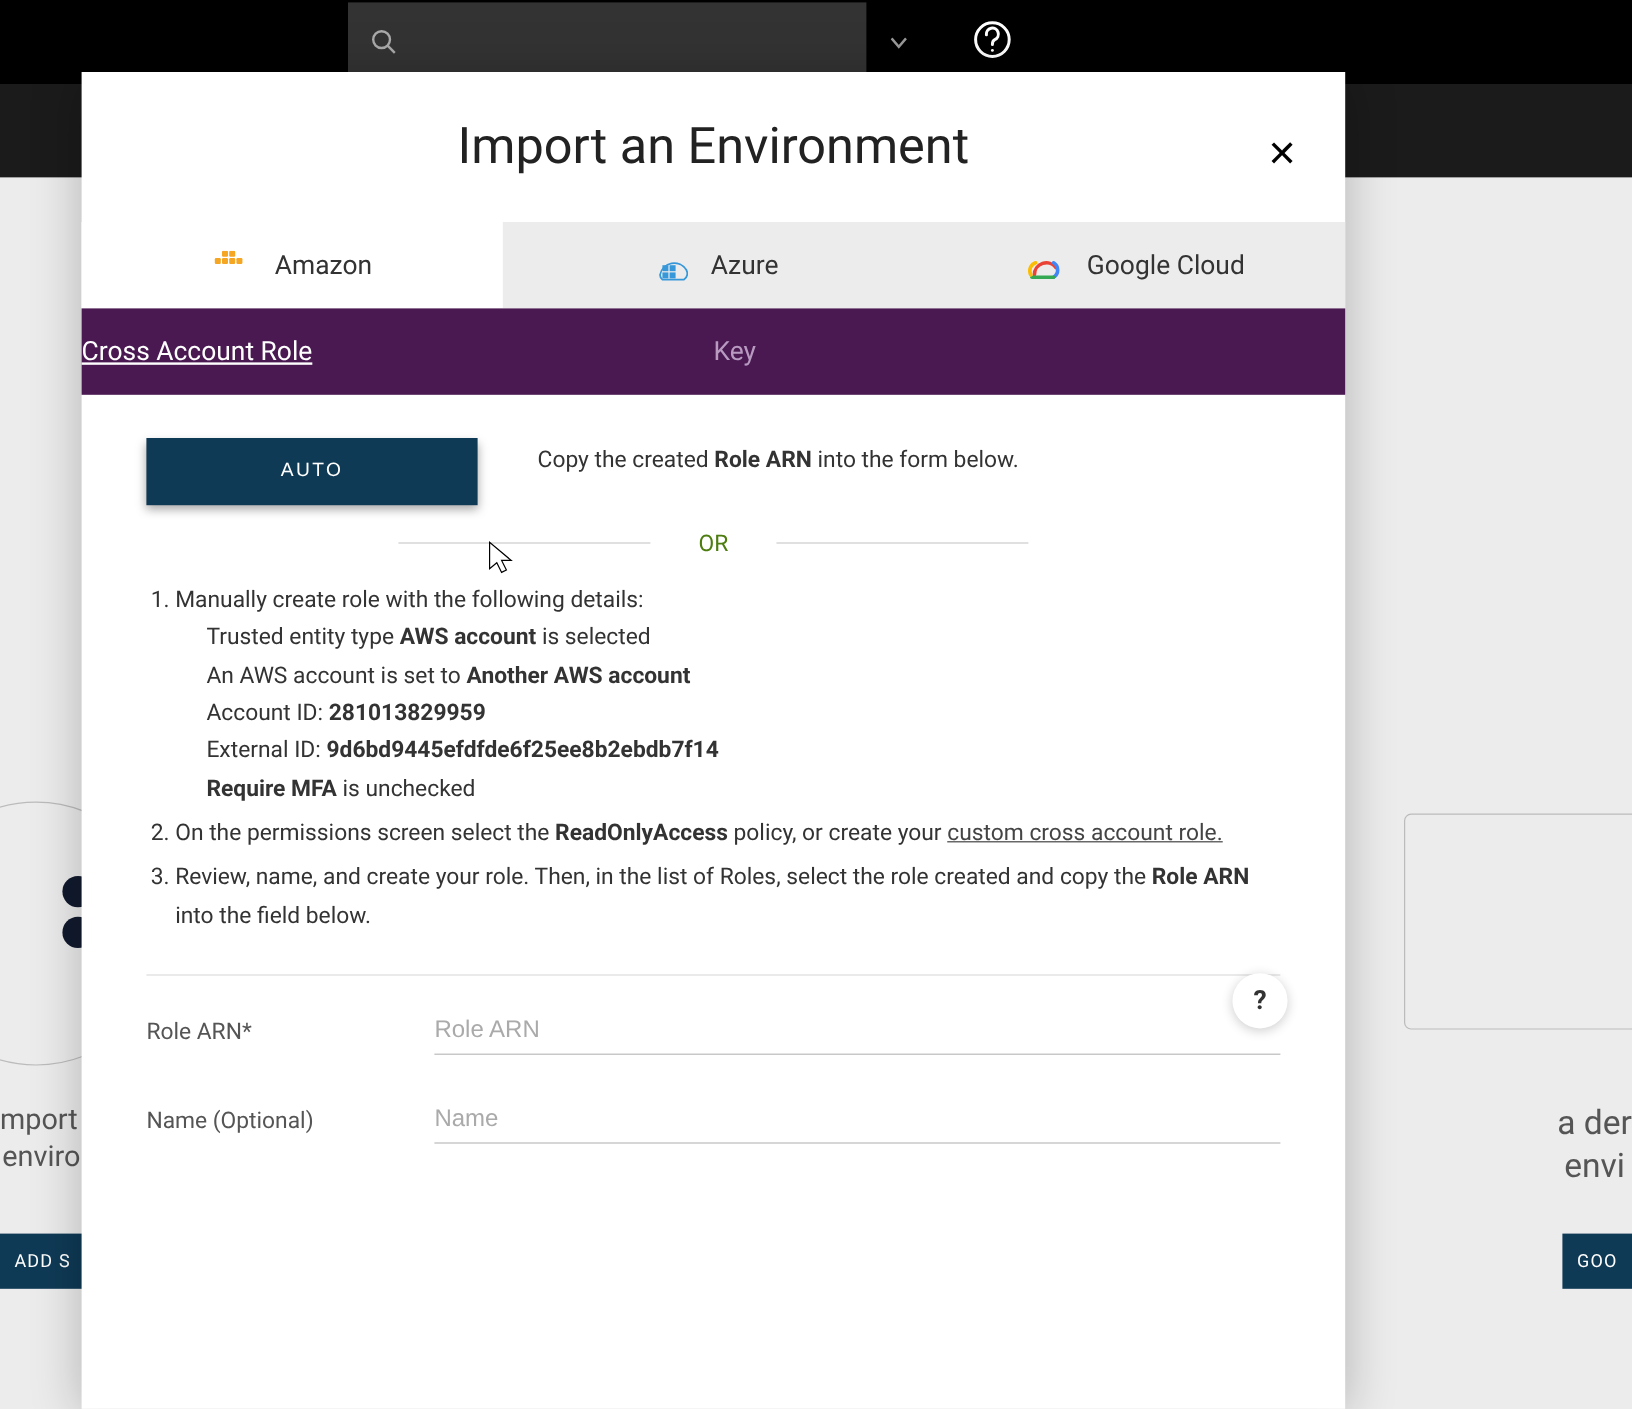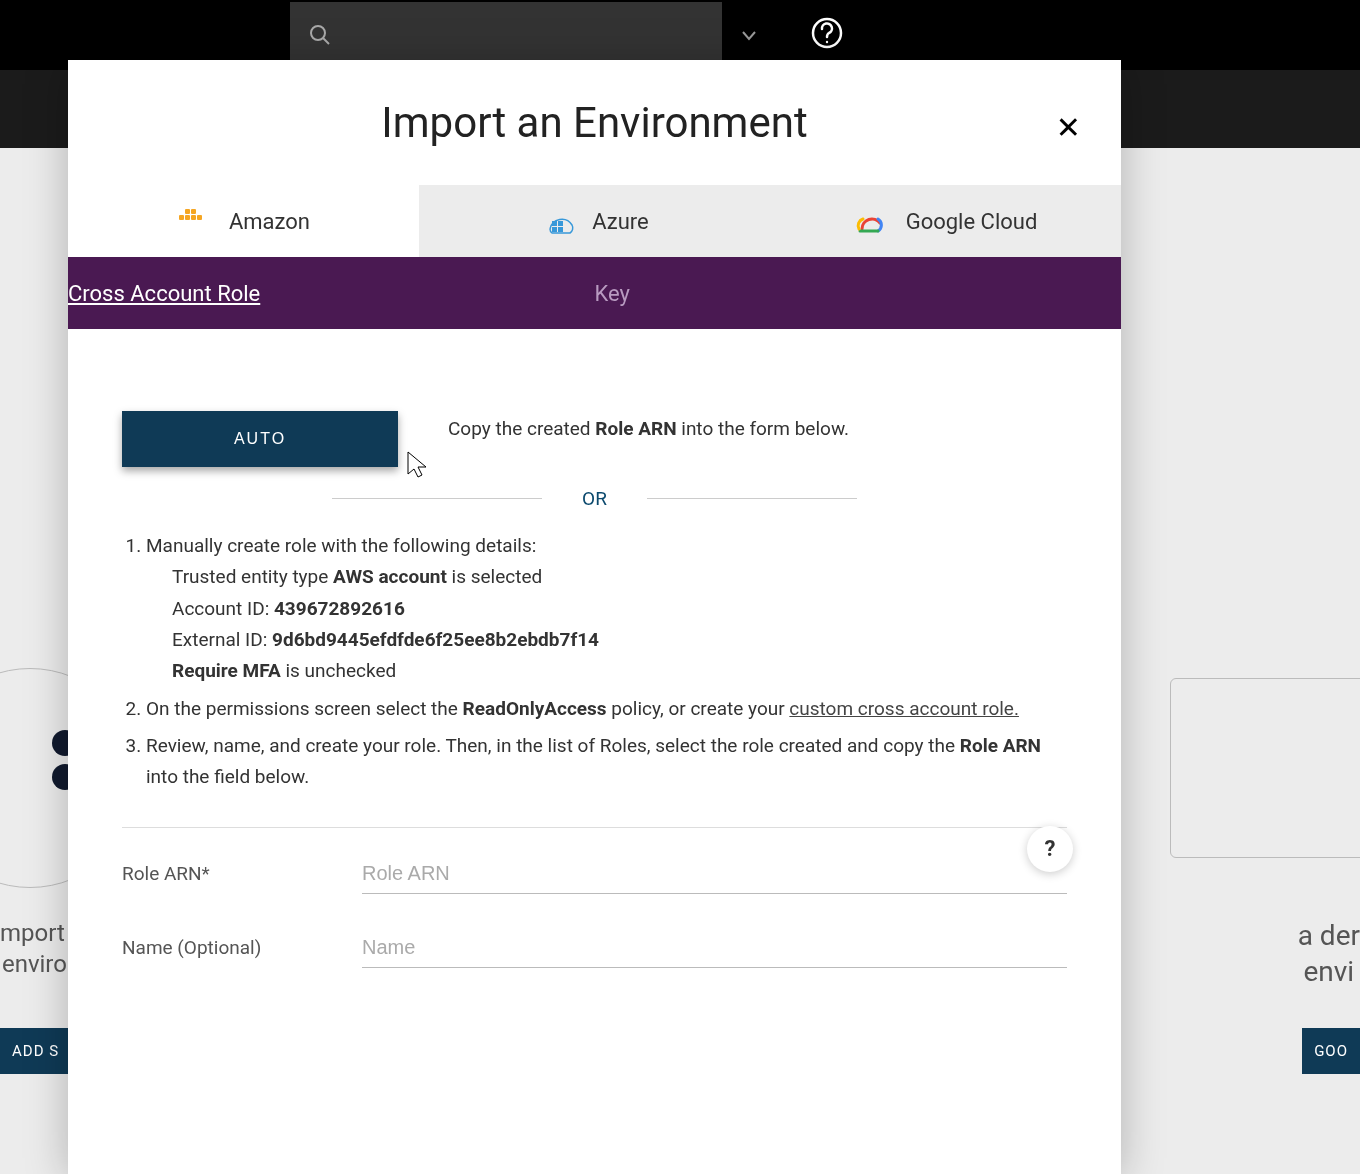--- a/index.html
+++ b/index.html
@@ -35,27 +35,27 @@
   .provider-tabs { height:72px; display:flex; background:#ececec; }
   .provider-tab { flex:1; display:flex; align-items:center; justify-content:center; gap:20px; font-size:22px; color:#333; cursor:pointer;}
   .provider-tab.active { background:#fff; }
   .provider-tab .icon { width:32px; height:24px; }
 
   .auth-tabs { height:72px; background:#4a1952; display:flex; }
   .auth-tab { flex:1; display:flex; align-items:center; justify-content:flex-start; font-size:22px; color:#fff; cursor:pointer;}
   .auth-tab.active span{ text-decoration:underline; }
   .auth-tab.inactive { color:#b89ac0; }
 
-  .content { padding:36px 54px 0 54px; flex:1; overflow:auto;margin-top:46px; }
+  .content { padding:36px 54px 0 54px; flex:1; overflow:auto; }
   .auto-row { display:flex; align-items:flex-start; gap:50px; margin-bottom:20px;}
   .auto-button { width:276px; height:56px; background:#0f3a56; color:#fff; font-size:16px; letter-spacing:2px; box-shadow:0 4px 8px rgba(0,0,0,.35); border:none; cursor:pointer; display:flex;align-items:center;justify-content:center;flex-shrink:0;}
   .cursor-overlay{position:absolute;left:336px;top:390px;pointer-events:none;}
   .auto-desc { font-size:19px; color:#333; line-height:1.85;}
   .auto-desc .b{font-weight:700;}
-  .or-sep { display:flex; align-items:center; justify-content:center; gap:40px; margin:6px auto 20px auto; font-size:19px; color:#0c4a6e; width:660px;}
+  .or-sep { display:flex; align-items:center; justify-content:center; gap:40px; margin:6px auto 20px auto; font-size:19px; color:#4d7c0f; width:660px;}
   .or-sep .line { flex:1; height:1px; background:#ccc; max-width:210px;}
   ol.steps { list-style:decimal; padding-left:24px; font-size:19px; color:#333; line-height:1.65;}
   ol.steps li { margin-bottom:6px; }
   ol.steps .sub { margin-left:26px; }
   ol.steps .b { font-weight:700; }
   ol.steps a{ color:#444; text-decoration:underline; }
 
   .divider { height:1px; background:#ddd; margin:34px 0 26px 0;}
 
   .field-row { display:flex; align-items:center; gap:60px; margin-bottom:34px; position:relative;}
@@ -177,21 +177,22 @@
     <div class="or-sep">
       <div class="line"></div>
       <span>OR</span>
       <div class="line"></div>
     </div>
 
     <ol class="steps">
       <li>
         <span>Manually create role with the following details:</span>
         <div class="sub"><span>Trusted entity type </span><span class="b">AWS account</span><span> is selected</span></div>
-        <div class="sub"><span>Account ID: </span><span class="b">439672892616</span></div>
+        <div class="sub"><span>An AWS account is set to </span><span class="b">Another AWS account</span></div>
+        <div class="sub"><span>Account ID: </span><span class="b">281013829959</span></div>
         <div class="sub"><span>External ID: </span><span class="b">9d6bd9445efdfde6f25ee8b2ebdb7f14</span></div>
         <div class="sub"><span class="b">Require MFA</span><span> is unchecked</span></div>
       </li>
       <li>
         <span>On the permissions screen select the </span><span class="b">ReadOnlyAccess</span><span> policy, or create your </span><a href="#">custom cross account role.</a>
       </li>
       <li>
         <span>Review, name, and create your role. Then, in the list of Roles, select the role created and copy the </span><span class="b">Role ARN</span><span> into the field below.</span>
       </li>
     </ol>

